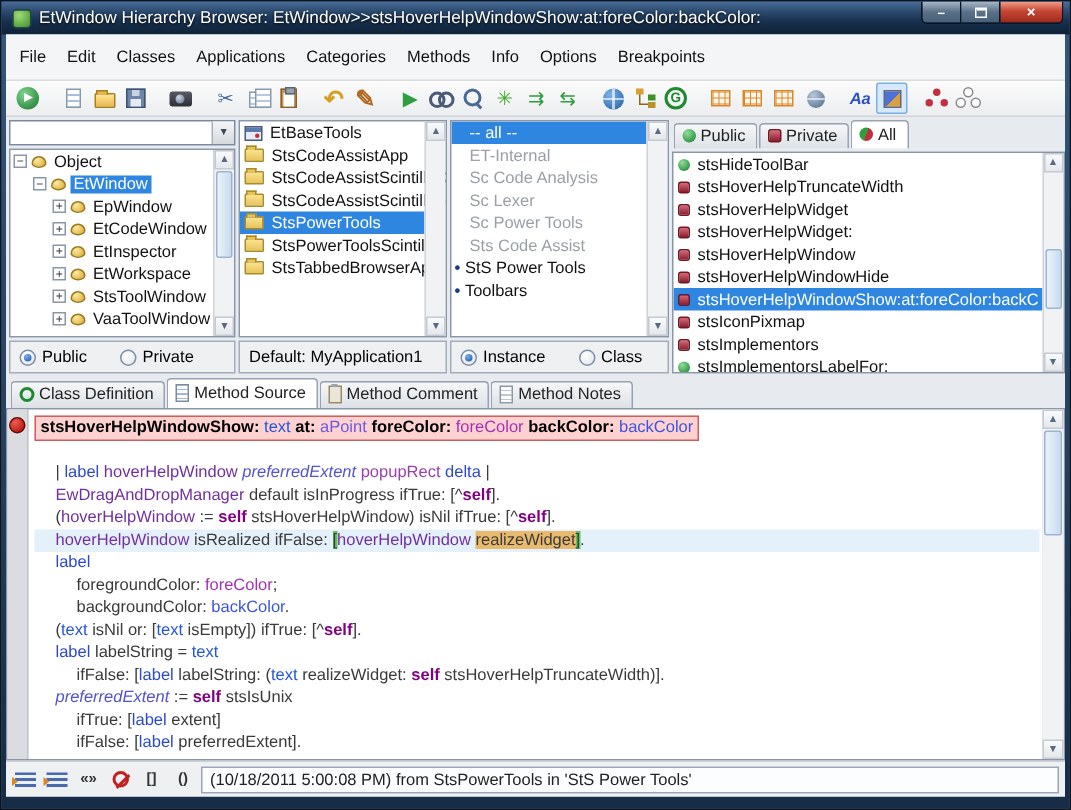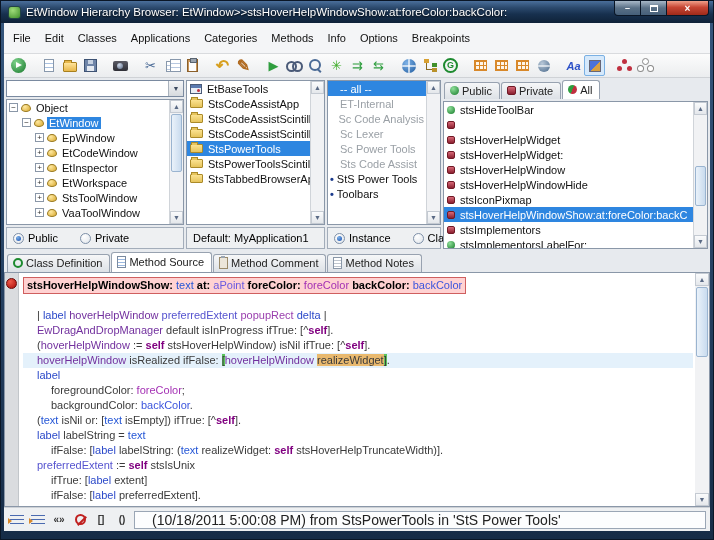--- a/index.html
+++ b/index.html
@@ -57,21 +57,21 @@
   .t-gring{width:15px;height:15px;border:2px solid #1d8a2f;border-radius:50%;color:#1d8a2f;font-weight:bold;font-size:9px;line-height:11px;text-align:center;}
   .t-grid{width:13px;height:11px;border:1px solid #d8882a;background-image:linear-gradient(#d8882a 1px,transparent 1px),linear-gradient(90deg,#d8882a 1px,transparent 1px);background-size:4px 4px;background-color:#fff6ea;}
   .t-font{font-size:11px;font-style:italic;font-weight:bold;color:#2b50c8;}
   .t-paint{width:12px;height:12px;border:1px solid #667;background:linear-gradient(135deg,#4a72d8 55%,#d8a040 55%);}
   .t-dots-red,.t-dots-gray{width:15px;height:13px;position:relative;}
   .t-dots-red::before{content:"";position:absolute;left:5px;top:0;width:5px;height:5px;border-radius:50%;background:#c03040;box-shadow:-5px 7px 0 #c03040,5px 7px 0 #c03040;}
   .t-dots-gray::before{content:"";position:absolute;left:5px;top:0;width:5px;height:5px;border-radius:50%;background:#fff;outline:1px solid #8a8a8a;box-shadow:-5px 7px 0 #fff,-5px 7px 0 1px #8a8a8a,5px 7px 0 #fff,5px 7px 0 1px #8a8a8a;}
   
   .browser{height:173px;display:flex;gap:2px;padding:2px;background:#e7eaee;}
   .col{display:flex;flex-direction:column;gap:2px;}
-  .col1{width:178px;} .col2{width:139px;} .col3{width:114px;} .col4{flex:1;}
+  .col1{width:178px;} .col2{width:139px;} .col3{width:146px;} .col4{flex:1;}
   .combo{height:17px;border:1px solid #7a8aa0;background:#fff;display:flex;}
   .combo .val{flex:1;font-size:11px;padding:1px 3px;}
   .combo .btn{width:15px;background:linear-gradient(#f4f5f7,#d6dade);border-left:1px solid #aab2bc;display:flex;align-items:center;justify-content:center;font-size:7px;color:#3c4a60;}
   .listbox{flex:1;background:#fff;border:1px solid #8a97a8;position:relative;overflow:hidden;font-size:11px;}
   .lrow{height:15px;display:flex;align-items:center;white-space:nowrap;padding-left:2px;color:#111;}
   .lrow .lbl{padding:0 2px;}
   .lrow.selfull{background:var(--c-sel);color:#fff;}
   .dim{color:#9aa0a6;}
   .bullet{color:#1a3a8c;font-weight:bold;margin-right:1px;}
   .exp{width:9px;height:9px;border:1px solid #8a97a8;background:#fff;font-size:8px;line-height:7px;text-align:center;color:#333;margin-right:3px;flex:0 0 auto;}
@@ -116,34 +116,34 @@
   .code{flex:1;padding:4px 0 0 4px;font-size:11px;line-height:15px;overflow:hidden;position:relative;}
   .sig{display:inline-block;border:1px solid var(--c-sigBorder);background:var(--c-sigBg);padding:0 3px;margin-bottom:1px;white-space:nowrap;}
   .cl{height:15px;white-space:nowrap;}
   .cl.blank{height:13px;}
   .cl.ind1{padding-left:14px;} .cl.ind2{padding-left:28px;}
   .cl.cur{background:var(--c-curLine);margin-right:2px;}
   .kw{color:#000;font-weight:bold;}
   .pl{color:var(--c-plain);}
   .self{color:var(--c-self);font-weight:bold;}
   .cls-t{color:var(--c-cls);}
-  .vLabel{color:var(--c-vLabel);} .vHHW{color:var(--c-vHHW);} .vPE{color:var(--c-vPE);}
+  .vLabel{color:var(--c-vLabel);} .vHHW{color:var(--c-vHHW);} .vPE{color:var(--c-vPE);font-style:italic;}
   .vPR{color:var(--c-vPR);} .vDelta{color:var(--c-vDelta);} .vText{color:var(--c-vText);}
   .vAPoint{color:var(--c-vAPoint);} .vFore{color:var(--c-vFore);} .vBack{color:var(--c-vBack);}
   .hlG{background:var(--c-greenHl);}
   .hlT{background:var(--c-tanHl);}
   .codesb{width:14px;flex:0 0 auto;position:relative;background:#f1f2f4;border-left:1px solid #d0d4d9;}
   
   .statusbar{height:24px;background:#eef0f2;border-top:1px solid #cdd1d6;display:flex;align-items:center;padding:0 4px;gap:3px;}
   .sbi{width:18px;height:18px;display:inline-flex;align-items:center;justify-content:center;font-size:10px;font-weight:bold;color:#333;flex:0 0 auto;}
   .s-indent{width:14px;height:10px;background:repeating-linear-gradient(#4a6ab0 0 1.5px,transparent 1.5px 4px);position:relative;}
   .s-indent::after{content:"";position:absolute;left:-2px;top:3px;border-left:4px solid #d8882a;border-top:3px solid transparent;border-bottom:3px solid transparent;}
   .s-nosign{width:11px;height:11px;border:2px solid #c02020;border-radius:50%;position:relative;}
   .s-nosign::after{content:"";position:absolute;left:-1px;top:3.5px;width:12px;height:2px;background:#c02020;transform:rotate(-45deg);}
-  .statusfield{flex:1;height:18px;background:#fcfdfe;border:1px solid #9aa6b5;font-size:14px;display:flex;align-items:center;padding:0 17px;color:#222;white-space:nowrap;overflow:hidden;}
+  .statusfield{flex:1;height:18px;background:#fcfdfe;border:1px solid #9aa6b5;font-size:11px;display:flex;align-items:center;padding:0 5px;color:#222;white-space:nowrap;overflow:hidden;}
 </style>
 </head>
 <body>
 
 <div class="win">
   <div class="titlebar">
     <span class="appicon"></span>
     <span class="title">EtWindow Hierarchy Browser: EtWindow&gt;&gt;stsHoverHelpWindowShow:at:foreColor:backColor:</span>
     <span class="winbtns">
       <span class="wbtn min">–</span>
@@ -414,44 +414,45 @@
             </span>
           </div>
         <div class="listbox">
           <div style="margin-right:14px;">
               <div class="lrow">
                 <span class="vis public"></span>
                 <span class="lbl">stsHideToolBar</span>
               </div>
               <div class="lrow">
                 <span class="vis private"></span>
+                <span class="lbl">stsHoverHelpTruncateWidth</span>
               </div>
               <div class="lrow">
                 <span class="vis private"></span>
                 <span class="lbl">stsHoverHelpWidget</span>
               </div>
               <div class="lrow">
                 <span class="vis private"></span>
                 <span class="lbl">stsHoverHelpWidget:</span>
               </div>
               <div class="lrow">
                 <span class="vis private"></span>
                 <span class="lbl">stsHoverHelpWindow</span>
               </div>
               <div class="lrow">
                 <span class="vis private"></span>
                 <span class="lbl">stsHoverHelpWindowHide</span>
               </div>
+              <div class="lrow selfull">
+                <span class="vis private"></span>
+                <span class="lbl">stsHoverHelpWindowShow:at:foreColor:backC</span>
+              </div>
               <div class="lrow">
                 <span class="vis private"></span>
                 <span class="lbl">stsIconPixmap</span>
-              </div>
-              <div class="lrow selfull">
-                <span class="vis private"></span>
-                <span class="lbl">stsHoverHelpWindowShow:at:foreColor:backC</span>
               </div>
               <div class="lrow">
                 <span class="vis private"></span>
                 <span class="lbl">stsImplementors</span>
               </div>
               <div class="lrow">
                 <span class="vis public"></span>
                 <span class="lbl">stsImplementorsLabelFor:</span>
               </div>
             </div>

